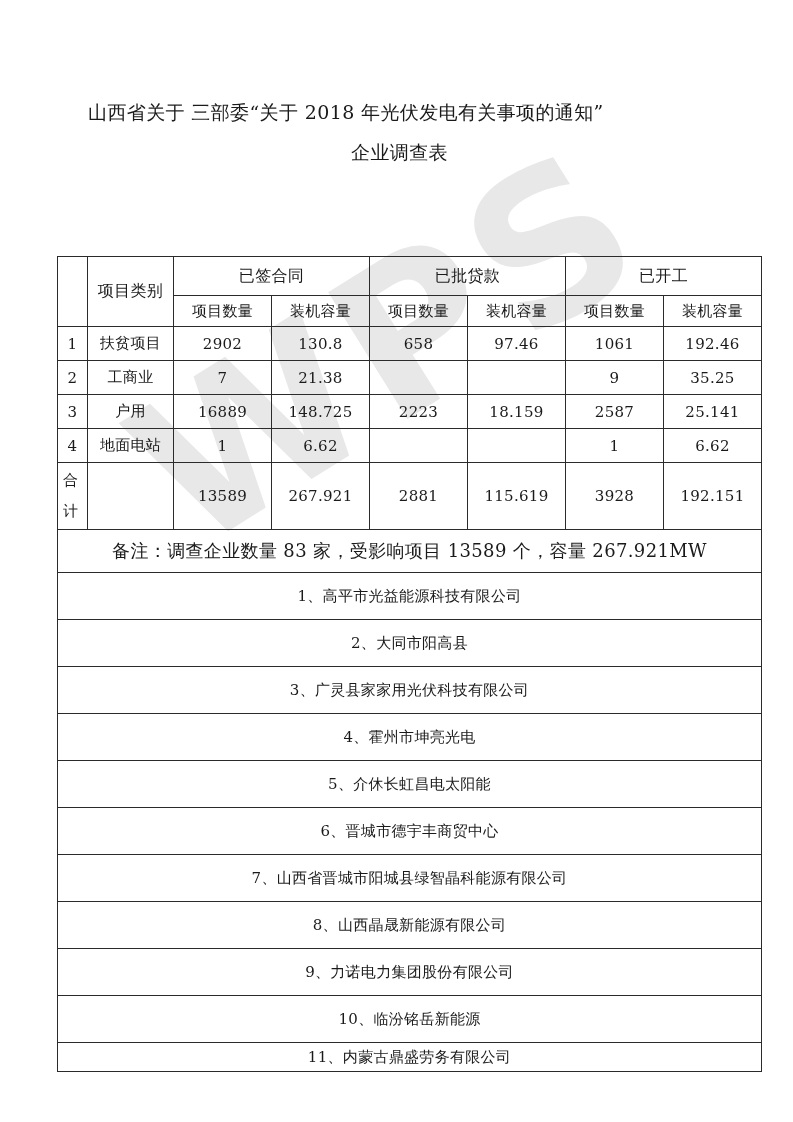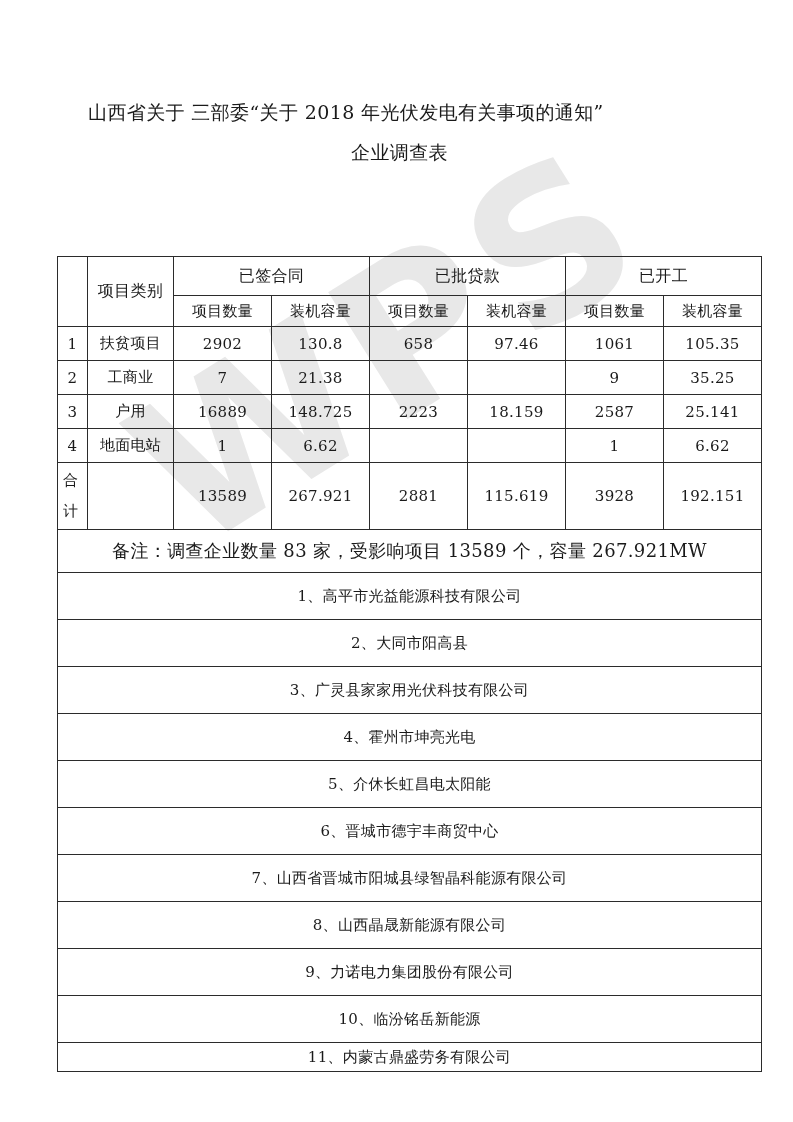--- a/index.html
+++ b/index.html
@@ -165,21 +165,21 @@
       </tr>
 
       <tr class="drow">
         <td>1</td>
         <td>扶贫项目</td>
         <td>2902</td>
         <td>130.8</td>
         <td>658</td>
         <td>97.46</td>
         <td>1061</td>
-        <td>105.35</td>
+        <td>192.46</td>
       </tr>
       <tr class="drow">
         <td>2</td>
         <td>工商业</td>
         <td>7</td>
         <td>21.38</td>
         <td></td>
         <td></td>
         <td>9</td>
         <td>35.25</td>

